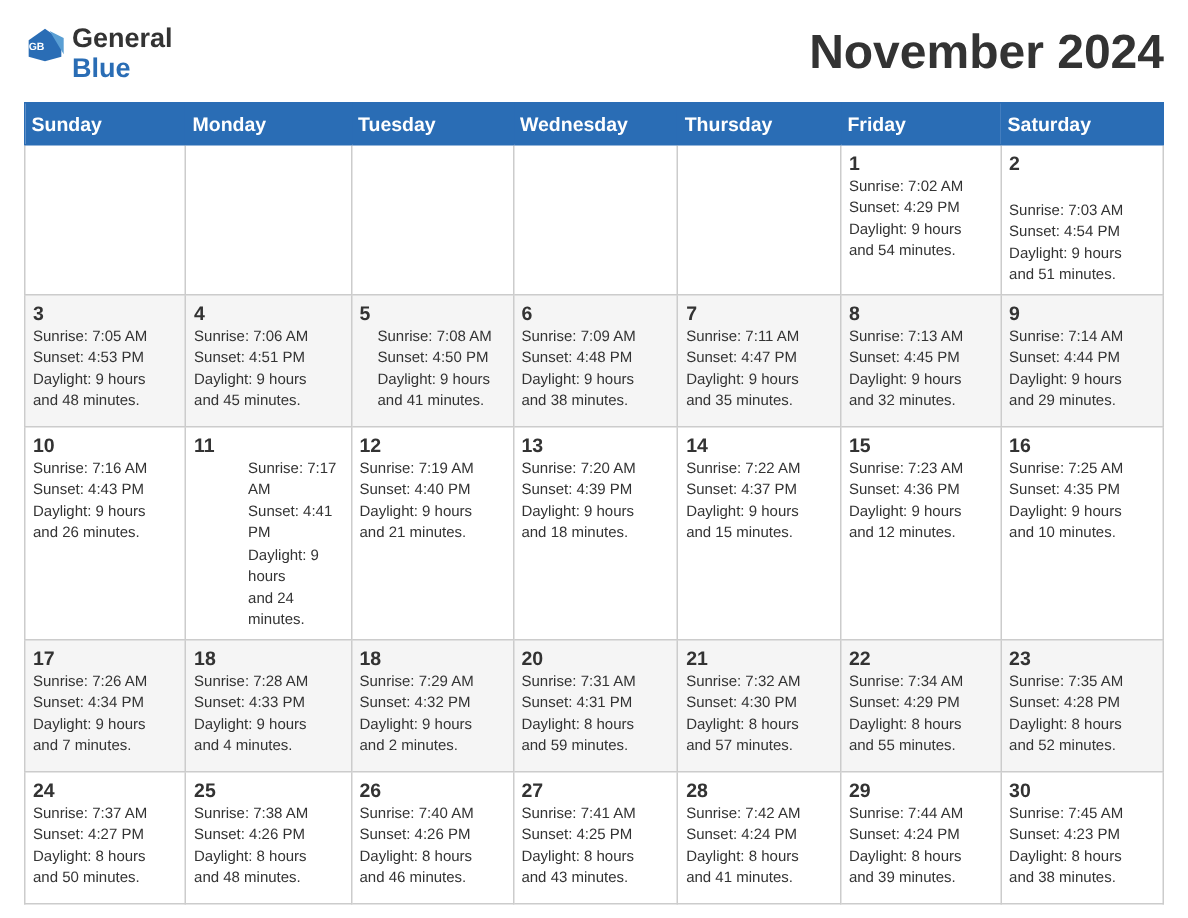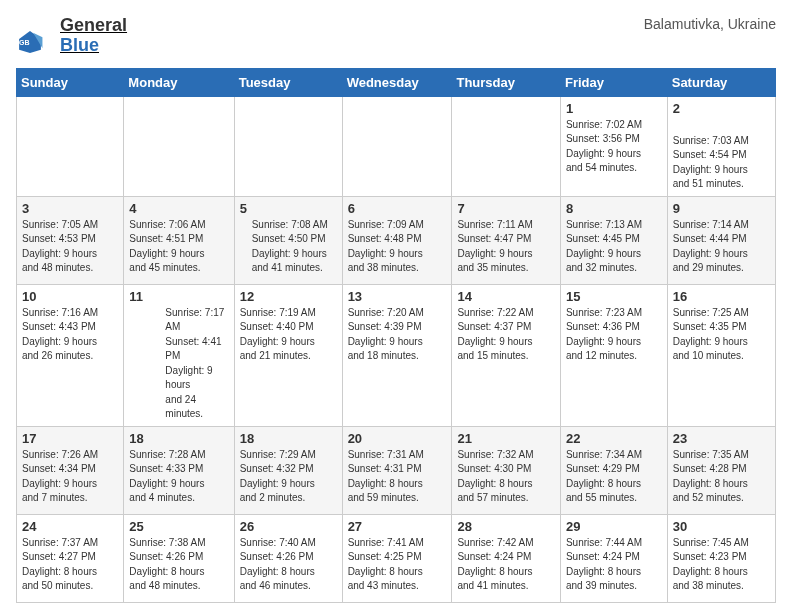--- a/index.html
+++ b/index.html
@@ -11,23 +11,22 @@
       padding: 16px;
     }
     .header {
       display: flex;
       justify-content: space-between;
       align-items: flex-start;
       margin-bottom: 12px;
     }
     .logo {
       display: flex;
-      align-items: flex-end;
-      gap: 16px;
-      text-decoration: underline;
+      align-items: flex-start;
+      gap: 4px;
     }
     .logo-text {
       font-size: 18px;
       font-weight: bold;
       color: #333;
       line-height: 1.1;
     }
     .logo-icon {
       width: 28px;
       height: 28px;
@@ -95,21 +94,21 @@
       <polygon points="18,4 32,14 32,28 18,32 4,28 4,14" fill="#2a6db5"></polygon>
       <polygon points="22,6 34,12 34,26" fill="#5a9fd4"></polygon>
       <text x="4" y="22" font-size="9" fill="white" font-weight="bold">GB</text>
     </svg>
     <div class="logo-text">
       <div style="color:#333">General</div>
       <div style="color:#2a6db5">Blue</div>
     </div>
   </div>
   <div class="title-block">
-    <div class="subtitle">Balamutivka, Ukraine</div>
+    <div class="month-title">November 2024</div>
   </div>
 </div>
 
 <table class="calendar">
   <thead>
     <tr>
       <th>Sunday</th>
       <th>Monday</th>
       <th>Tuesday</th>
       <th>Wednesday</th>
@@ -121,21 +120,21 @@
   <tbody id="calendar-body">
   <tr>
         <td class="empty-cell"></td>
         <td class="empty-cell"></td>
         <td class="empty-cell"></td>
         <td class="empty-cell"></td>
         <td class="empty-cell"></td>
         <td>
           <span class="day-number">1</span>
           <div class="day-info" style="white-space: pre-line;">Sunrise: 7:02 AM
-Sunset: 3:56 PM
+Sunset: 4:29 PM
 Daylight: 9 hours
 and 54 minutes.</div>
         </td>
         <td>
           <span class="day-number">2</span>
           <div class="day-info" style="white-space: pre-line; margin-top: 18px;">Sunrise: 7:03 AM
 Sunset: 4:54 PM
 Daylight: 9 hours
 and 51 minutes.</div>
         </td>

